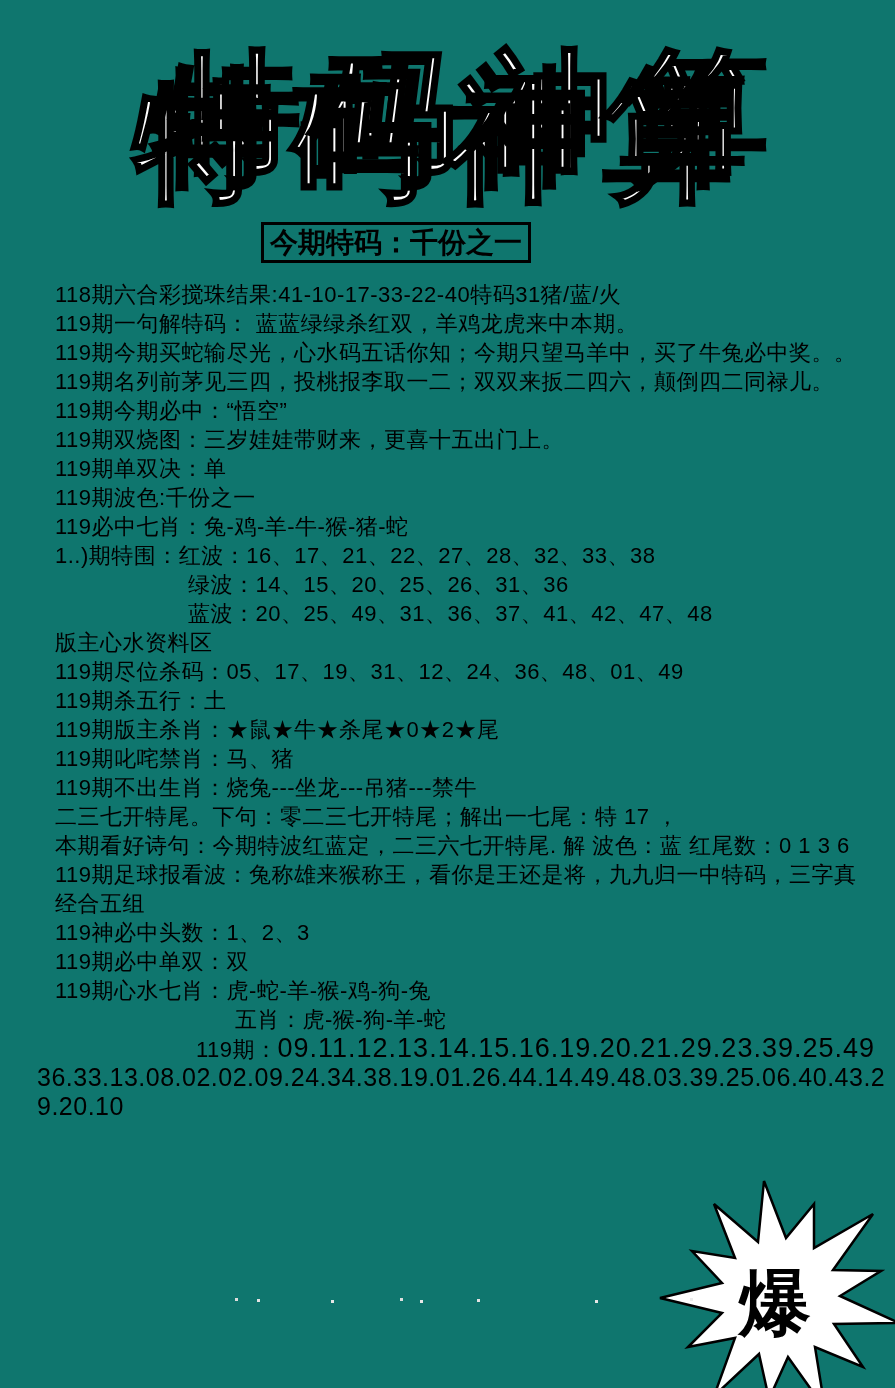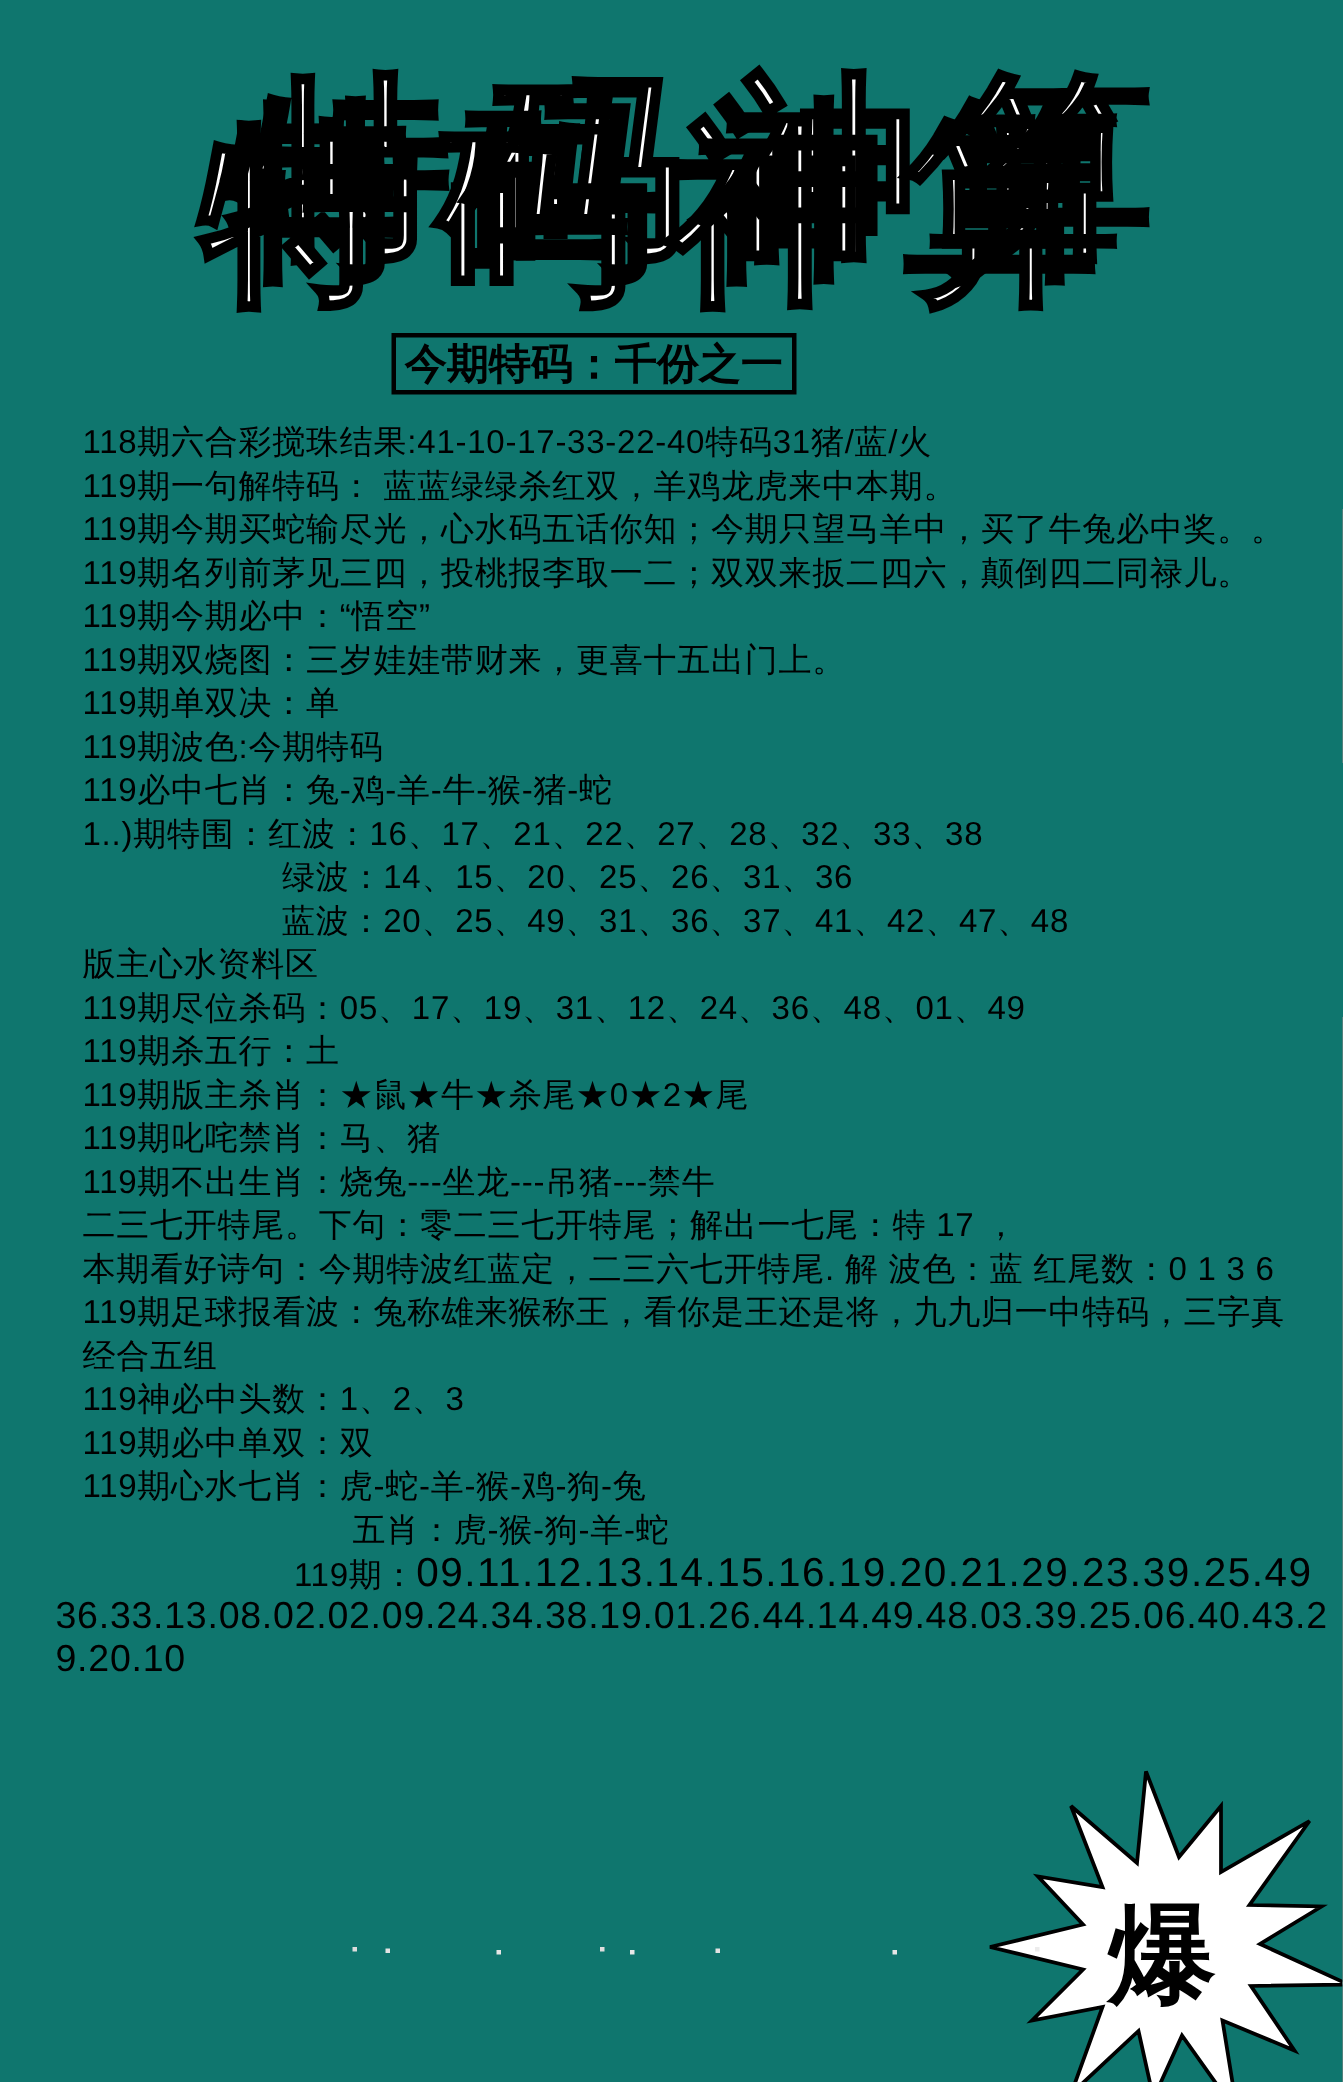--- a/index.html
+++ b/index.html
@@ -86,21 +86,21 @@
   </div>
 
   <div class="body-block">
     <div class="line">118期六合彩搅珠结果:41-10-17-33-22-40特码31猪/蓝/火</div>
     <div class="line">119期一句解特码： 蓝蓝绿绿杀红双，羊鸡龙虎来中本期。</div>
     <div class="line">119期今期买蛇输尽光，心水码五话你知；今期只望马羊中，买了牛兔必中奖。。</div>
     <div class="line">119期名列前茅见三四，投桃报李取一二；双双来扳二四六，颠倒四二同禄儿。</div>
     <div class="line">119期今期必中：“悟空”</div>
     <div class="line">119期双烧图：三岁娃娃带财来，更喜十五出门上。</div>
     <div class="line">119期单双决：单</div>
-    <div class="line">119期波色:今期特码</div>
+    <div class="line">119期波色:千份之一</div>
     <div class="line">119必中七肖：兔-鸡-羊-牛-猴-猪-蛇</div>
     <div class="line">1..)期特围：红波：16、17、21、22、27、28、32、33、38</div>
     <div class="line indent-a">绿波：14、15、20、25、26、31、36</div>
     <div class="line indent-a">蓝波：20、25、49、31、36、37、41、42、47、48</div>
     <div class="line">版主心水资料区</div>
     <div class="line">119期尽位杀码：05、17、19、31、12、24、36、48、01、49</div>
     <div class="line">119期杀五行：土</div>
     <div class="line">119期版主杀肖：★鼠★牛★杀尾★0★2★尾</div>
     <div class="line">119期叱咤禁肖：马、猪</div>
     <div class="line">119期不出生肖：烧兔---坐龙---吊猪---禁牛</div>

